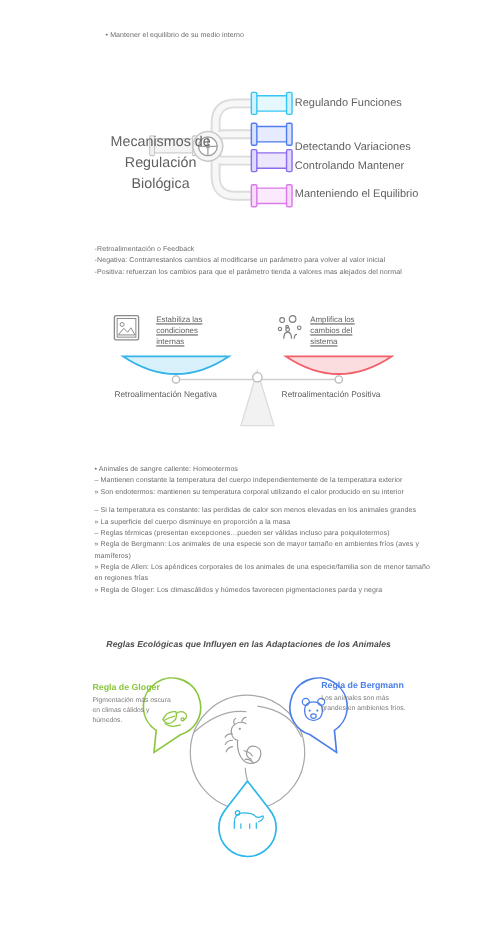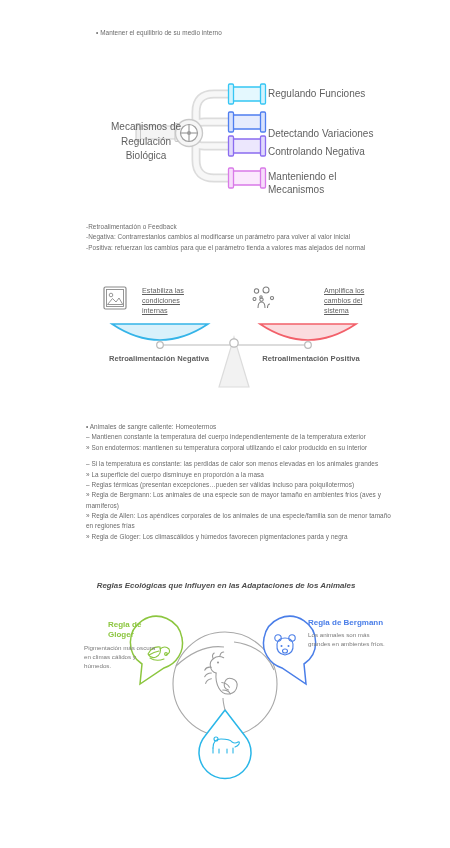--- a/index.html
+++ b/index.html
@@ -29,57 +29,57 @@
   .pipe-label{
     position:absolute;left:168px;font-size:10px;color:#5f5f5f;
     line-height:1.32;width:120px;
   }
   .pl0{top:15px;}
   .pl1{top:44px;margin-top:11px;}
   .pl2{top:73px;}
   .pl3{top:98px;}
   .hub-label{
     position:absolute;left:0px;top:48px;width:92px;text-align:center;
-    font-size:10px;color:#5f5f5f;line-height:1.45;
+    font-size:13px;color:#5f5f5f;line-height:1.45;
   }
 
   
   .block-feedback{position:absolute;left:86px;top:222px;width:310px;}
 
   
   .balance{position:absolute;left:90px;top:282px;width:290px;height:112px;}
   .balance svg{display:block;}
   .bal-txt{position:absolute;font-size:7.2px;line-height:1.36;color:#5f5f5f;text-decoration:underline;}
   .bal-left-txt{left:52px;top:4px;width:60px;}
-  .bal-right-txt{left:192px;top:4px;width:64px;margin-left:42px;}
-  .bal-cap{position:absolute;font-size:7.6px;line-height:1.38;color:#5f5f5f;text-align:center;width:110px;font-weight:bold;}
+  .bal-right-txt{left:192px;top:4px;width:64px;}
+  .bal-cap{position:absolute;font-size:7.6px;line-height:1.38;color:#5f5f5f;width:110px;}
   .bal-cap-l{left:14px;top:72px;}
   .bal-cap-r{left:166px;top:72px;}
 
   
   .block-body{position:absolute;left:86px;top:422px;width:312px;}
 
   
   .eco-title{
     position:absolute;left:90px;top:580px;width:272px;text-align:center;
     font-size:7.9px;font-weight:bold;color:#4d4d4d;line-height:1.42;font-style:italic;
   }
 
   
   .eco{position:absolute;left:0px;top:606px;width:450px;height:230px;}
   .eco svg{display:block;}
   .eco-lbl{position:absolute;}
   .eco-h{font-weight:bold;font-size:8px;line-height:1.3;}
   .eco-b{font-size:6.2px;line-height:1.45;color:#7a7a7a;margin-top:3px;}
 
   .gloger{left:84px;top:14px;width:74px;text-align:left;}
-  .gloger .eco-h{color:#8cc63f;margin-left:24px;}
+  .gloger .eco-h{color:#8cc63f;}
   .gloger .eco-b{text-align:left;}
 
-  .bergmann{left:308px;top:12px;width:78px;text-align:left;}
+  .bergmann{left:292px;top:12px;width:78px;text-align:left;}
   .bergmann .eco-h{color:#4a7ee8;}
 
   .allen{left:170px;top:164px;width:110px;text-align:center;}
   .allen .eco-h{color:#29b6e8;}
   .allen .eco-b{text-align:center;}
 </style>
 </head>
 <body>
 
 <div class="page">
@@ -137,22 +137,22 @@
         <rect x="131" y="99" width="32" height="14" rx="1.5" fill="#fbe9fd" stroke="#d97ae8" stroke-width="1.3"></rect>
         <rect x="128.5" y="96" width="5" height="20" rx="1.2" fill="#f7dcfb" stroke="#d97ae8" stroke-width="1.3"></rect>
         <rect x="160.5" y="96" width="5" height="20" rx="1.2" fill="#f7dcfb" stroke="#d97ae8" stroke-width="1.3"></rect>
       </g>
     </svg>
 
     <div class="pipe-labels">
       <div class="hub-label">Mecanismos de Regulación Biológica</div>
       <div class="pipe-label pl0">Regulando Funciones</div>
       <div class="pipe-label pl1">Detectando Variaciones</div>
-      <div class="pipe-label pl2">Controlando Negativa</div>
-      <div class="pipe-label pl3">Manteniendo el Mecanismos</div>
+      <div class="pipe-label pl2">Controlando Mantener</div>
+      <div class="pipe-label pl3">Manteniendo el Equilibrio</div>
     </div>
   </div>
 
   <div class="block-feedback txt">
     <p class="ind0">-Retroalimentación o Feedback</p>
     <p class="ind1">-Negativa: Contrarrestanlos cambios al modificarse un parámetro para volver al valor inicial</p>
     <p class="ind1">-Positiva: refuerzan los cambios para que el parámetro tienda a valores mas alejados del normal</p>
   </div>
 
   <div class="balance">

